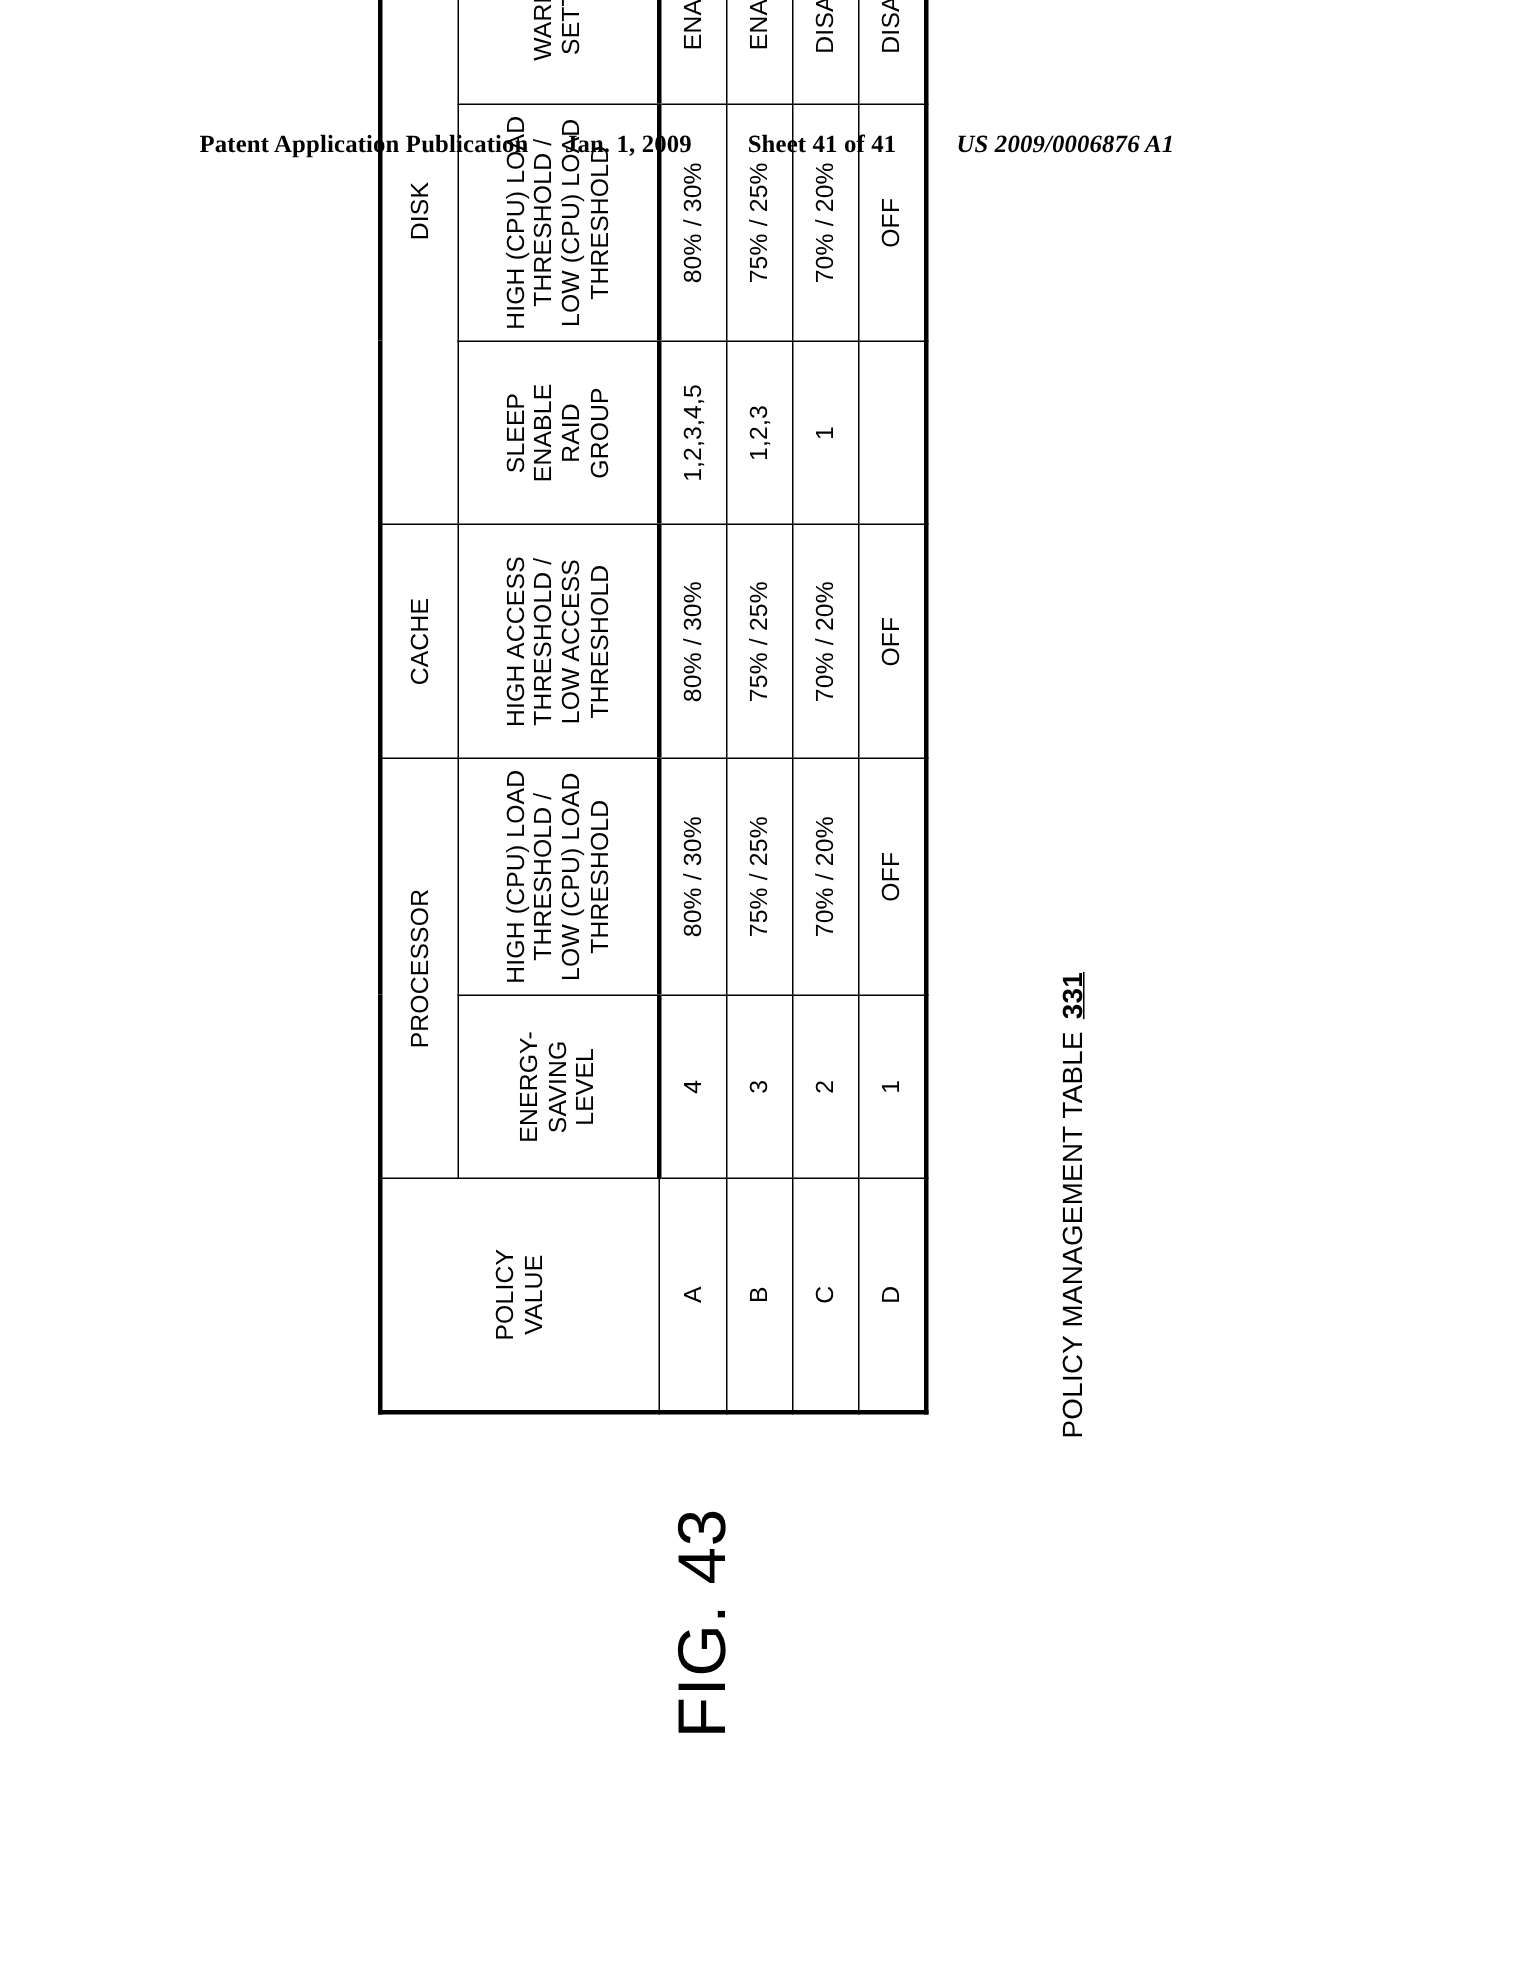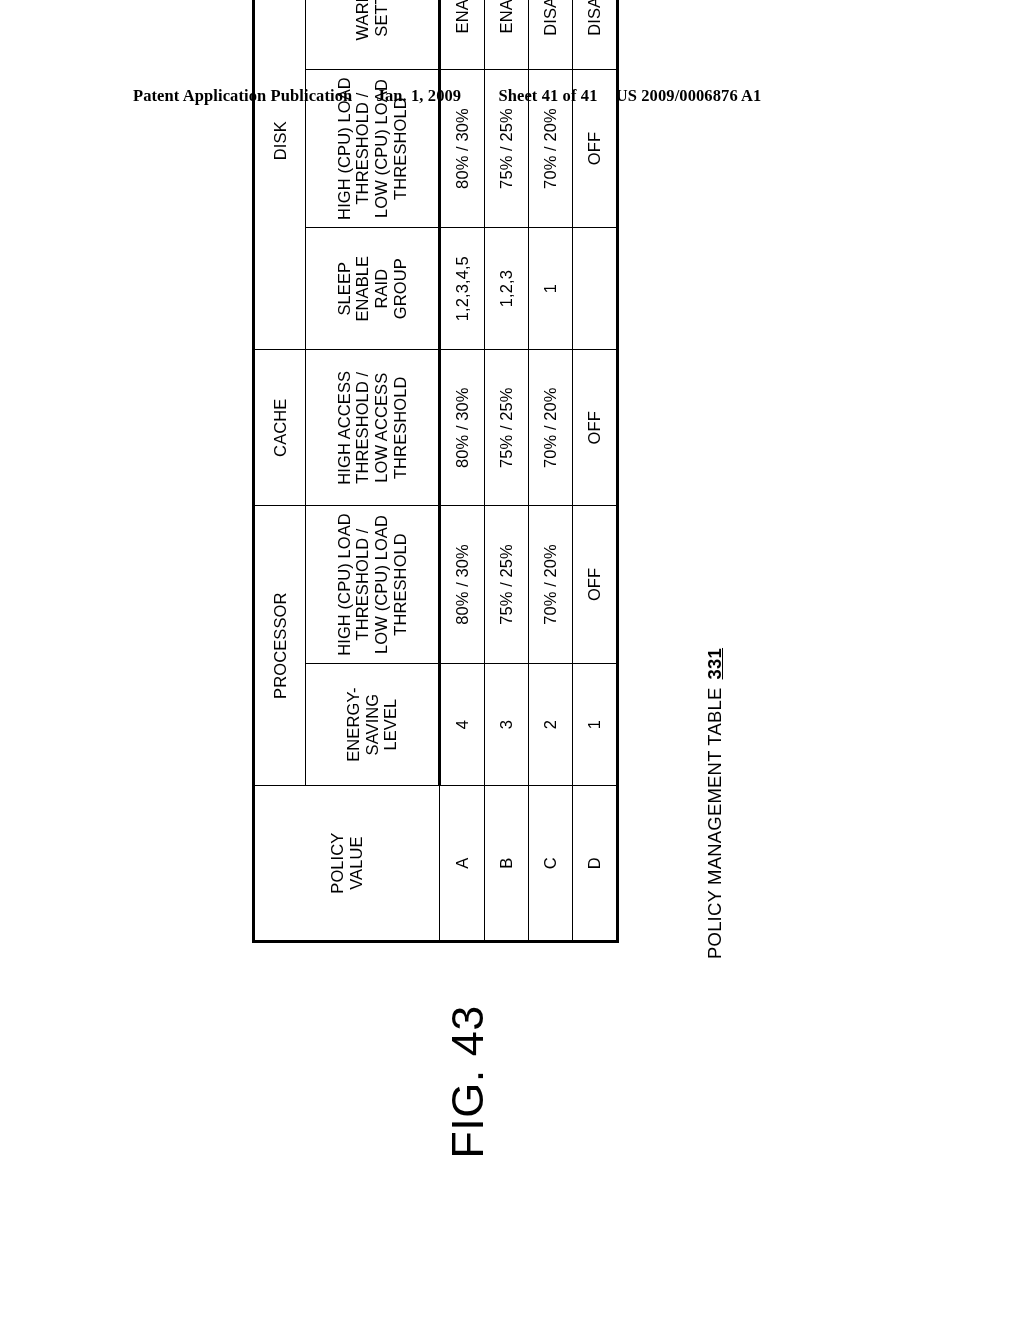--- a/index.html
+++ b/index.html
@@ -24,21 +24,21 @@
     width: 760px;
     font-family: "Liberation Serif", serif;
     font-weight: bold;
     font-size: 16.5px;
     letter-spacing: 0.1px;
     white-space: nowrap;
   }
   #patent-header .hdr-pub      { }
   #patent-header .hdr-date     { margin-left: 20px; }
   #patent-header .hdr-sheet    { margin-left: 33px; }
-  #patent-header .hdr-patno    { margin-left: 14px; }
+  #patent-header .hdr-patno    { margin-left: 36px; font-style: italic; }
 
   
   #figure-stage {
     position: absolute;
     left: 512px;   
     top: 692px;    
     width: 1010px;
     height: 520px;
     margin-left: -505px;
     margin-top: -260px;

